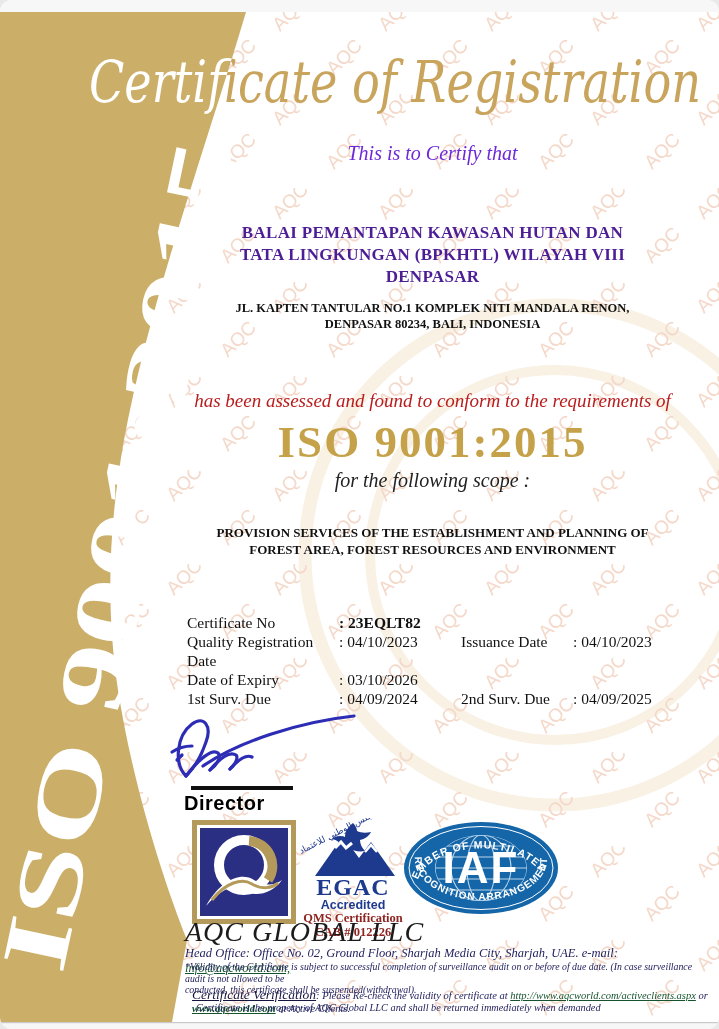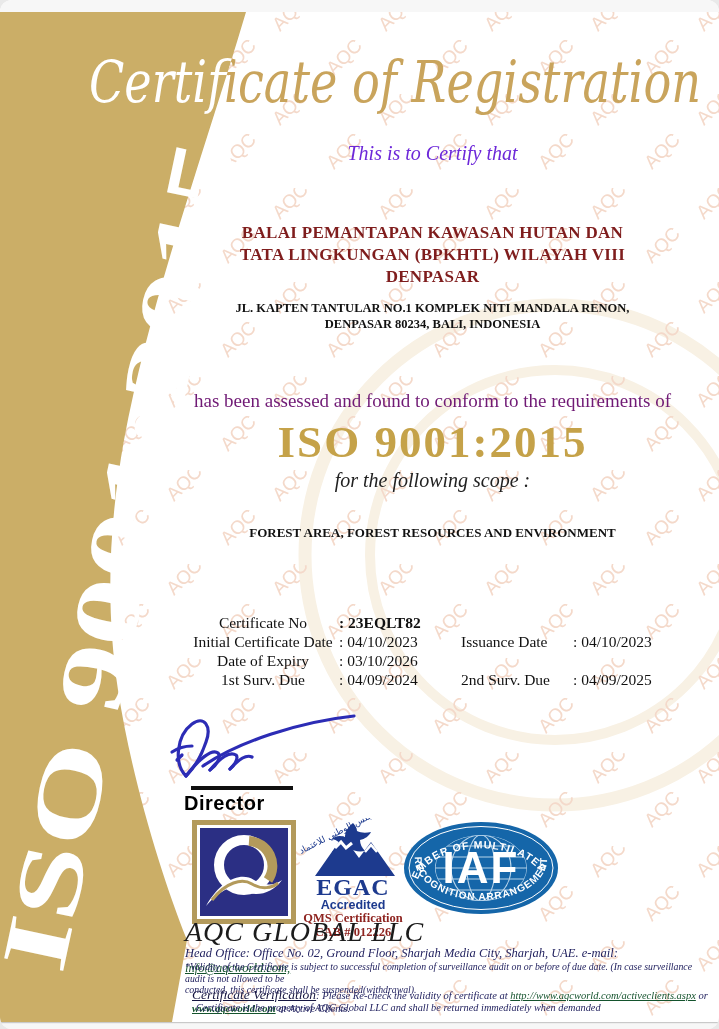--- a/index.html
+++ b/index.html
@@ -5,30 +5,30 @@
   html,body { margin:0; padding:0; background:#e9e9e9; }
   .page {
     position:relative; width:719px; height:1029px; background:#ffffff;
     overflow:hidden; font-family:"Liberation Serif", serif; margin:0 auto;border-radius:12px;
   }
   .abs { position:absolute; }
   .bold { font-weight:bold; }
   
   .col { left:150px; width:565px; text-align:center; color:#1a1a1a; }
   .intro { font-size:20px; font-style:italic; color:#6d28d9; }
-  .orgname { font-size:17px; font-weight:bold; line-height:22px; letter-spacing:.3px; color:#7f1d1d; }
+  .orgname { font-size:17px; font-weight:bold; line-height:22px; letter-spacing:.3px; color:#4c1d95; }
   .orgaddr { font-size:12.5px; font-weight:bold; line-height:16px; color:#111; }
-  .assessed { font-size:19px; color:#701a75; }
+  .assessed { font-size:19px; font-style:italic; color:#b91c1c; }
   .standard { font-size:45px; font-weight:bold; letter-spacing:2px; }
   .scopeintro { font-size:20px; font-style:italic; color:#222; }
   .scopetxt { font-size:13px; font-weight:bold; line-height:17px; color:#111; }
   
   .details { left:187px; top:613px; width:520px; font-size:15.5px; color:#111; }
   .drow { display:flex; line-height:19px; }
-  .dlbl { width:152px;text-align:center; }
+  .dlbl { width:152px; }
   .dval { width:122px; }
   .dlbl2 { width:112px; }
   .dval2 { flex:1; }
   .dval:not(:empty)::before, .dval2:not(:empty)::before { content:": "; }
   
   .sigrule { left:191px; top:786px; width:102px; height:4px; background:#101010; }
   .director { left:184px; top:792px; font-family:"Liberation Sans", sans-serif;
               font-weight:bold; font-size:20px; letter-spacing:.5px; color:#000; }
   
   .egac { left:299px; top:818px; width:108px; text-align:center; }
@@ -91,32 +91,33 @@
     <div>JL. KAPTEN TANTULAR NO.1 KOMPLEK NITI MANDALA RENON,</div>
     <div>DENPASAR 80234, BALI, INDONESIA</div>
   </div>
 
   <div class="abs col assessed" style="top:390px;">has been assessed and found to conform to the requirements of</div>
   <div class="abs col standard" style="top:416px; color:#c5a249;">
     <span>ISO 9001:2015</span>
   </div>
   <div class="abs col scopeintro" style="top:462px;margin-top:7px;">for the following scope :</div>
   <div class="abs col scopetxt" style="top:524px;">
+    <div>PROVISION SERVICES OF THE ESTABLISHMENT AND PLANNING OF</div>
     <div>FOREST AREA, FOREST RESOURCES AND ENVIRONMENT</div>
   </div>
 
   <div class="abs details">
     <div class="drow">
       <span class="dlbl">Certificate No</span>
       <span class="dval bold">23EQLT82</span>
       <span class="dlbl2"></span>
       <span class="dval2"></span>
     </div>
     <div class="drow">
-      <span class="dlbl">Initial Certificate Date</span>
+      <span class="dlbl">Quality Registration Date</span>
       <span class="dval">04/10/2023</span>
       <span class="dlbl2">Issuance Date</span>
       <span class="dval2">04/10/2023</span>
     </div>
     <div class="drow">
       <span class="dlbl">Date of Expiry</span>
       <span class="dval">03/10/2026</span>
       <span class="dlbl2"></span>
       <span class="dval2"></span>
     </div>

